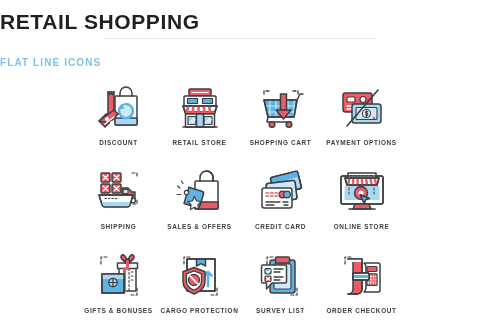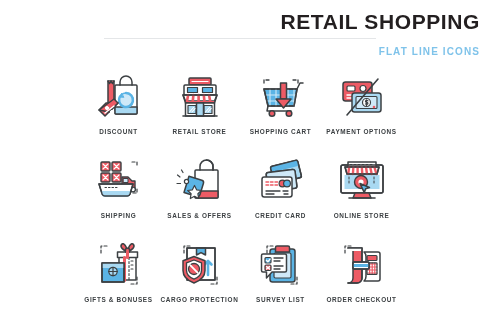--- a/index.html
+++ b/index.html
@@ -3,31 +3,31 @@
 <meta charset="utf-8">
 <style>
   html,body{margin:0;padding:0;}
   body{
     width:480px;height:320px;background:#ffffff;overflow:hidden;
     font-family:"Liberation Sans","DejaVu Sans",sans-serif;
   }
   .page{position:relative;width:480px;height:320px;box-sizing:border-box;}
 
   
-  .header{padding-top:10px;text-align:right;}
+  .header{padding-top:10px;text-align:left;}
   .title{
     font-size:21px;font-weight:bold;letter-spacing:.6px;color:#231f20;
     line-height:24px;
   }
   .divider{
     width:272px;height:1px;background:#e4e6e8;margin:4px auto 0 auto;
   }
   .subtitle{
     font-size:10px;font-weight:bold;letter-spacing:1.1px;color:#7fc3ea;
-    line-height:14px;margin-top:6px;
+    line-height:14px;margin-top:17px;
   }
 
   
   .grid{
     margin-top:10px;
     display:grid;
     grid-template-columns:repeat(4,1fr);
     grid-template-rows:repeat(3,84px);
     padding:0 78px;
     box-sizing:border-box;

